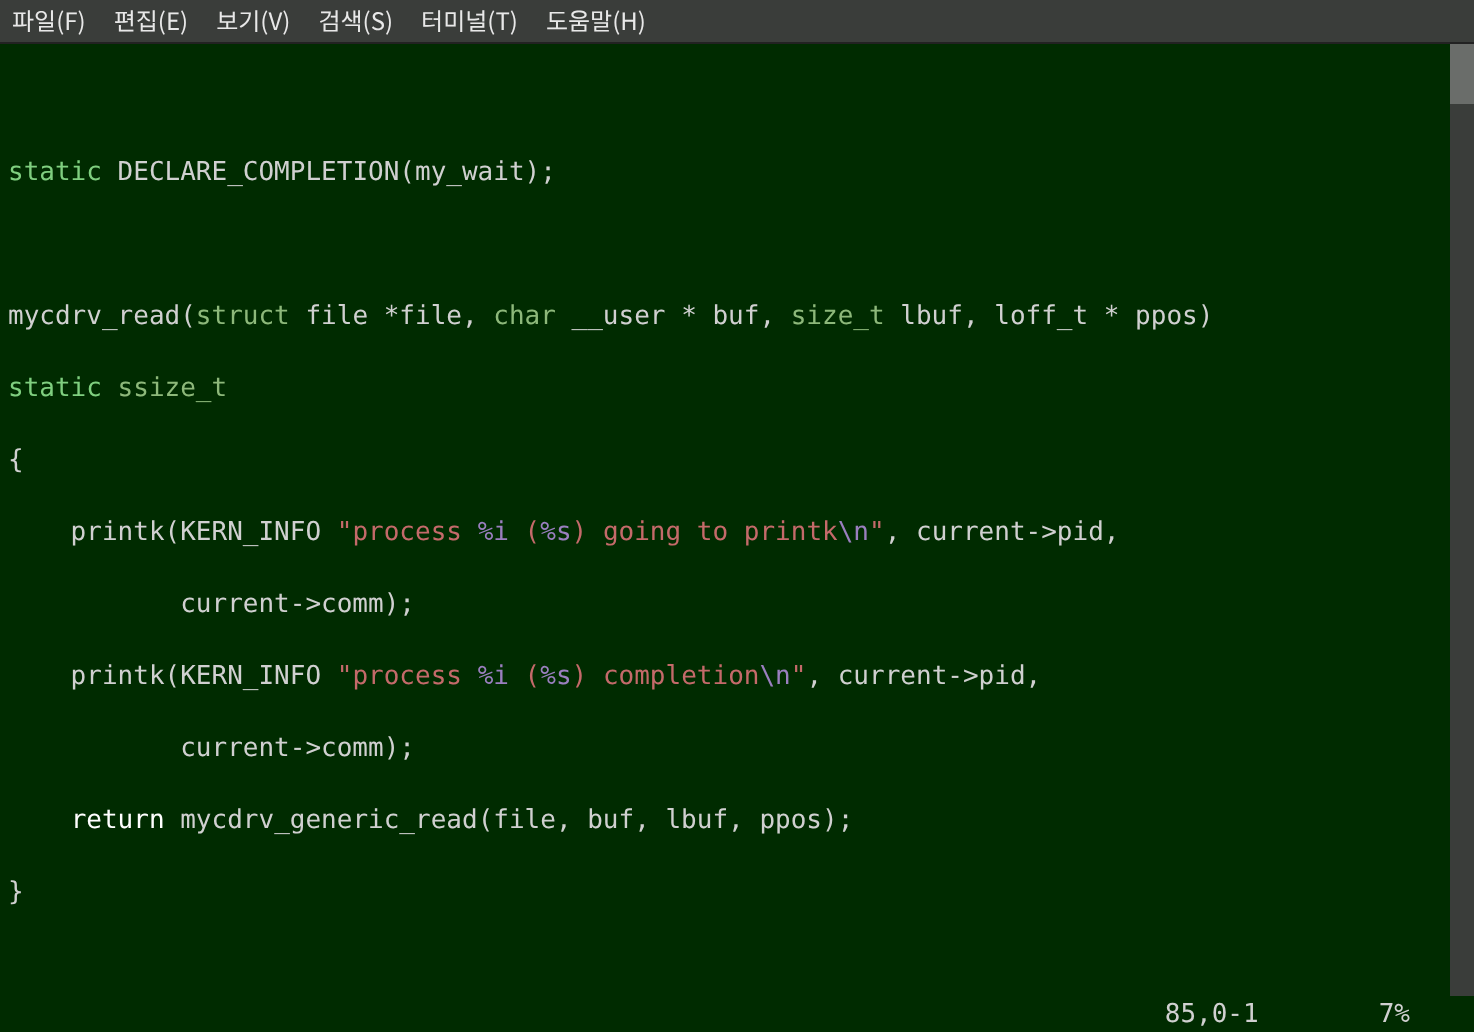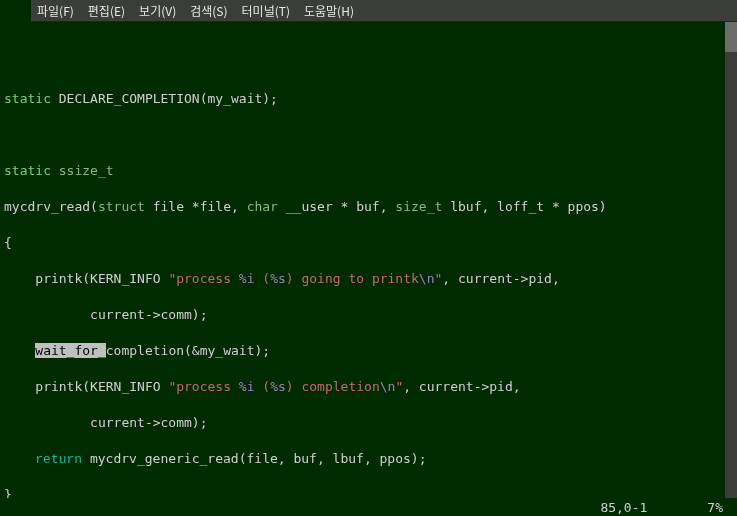--- a/index.html
+++ b/index.html
@@ -15,27 +15,26 @@
     background: #3a3d3a;
     color: #e8e8e8;
     height: 22px;
     display: flex;
     align-items: center;
     padding: 0 6px;
     font-family: "Noto Sans CJK KR", sans-serif;
     font-size: 12px;
     gap: 14px;
     border-bottom: 1px solid #222;
-    margin-left: 31px;
   }
   .menu-item {
     cursor: pointer;
   }
   .editor {
-    padding: 14px 4px 0 4px;
+    padding: 2px 4px 0 4px;
     line-height: 18px;
     white-space: pre;
     color: #d0d0d0;
     position: relative;
     height: calc(100% - 22px - 18px);
     overflow: hidden;
   }
   .editor-scrollbar {
     position: absolute;
     right: 0;
@@ -47,64 +46,63 @@
   .editor-scrollbar-thumb {
     width: 100%;
     height: 30px;
     background: #6a6d6a;
     position: absolute;
     top: 0;
   }
   .line { height: 18px; }
   .kw-storage { color: #7fcf7f; }      
   .kw-type { color: #8db87a; }          
-  .kw-flow { color: #14b8a6; font-family: Liberation Mono, monospace; }          
+  .kw-flow { color: #ffffff; }          
   .str { color: #c46a6a; }
   .esc { color: #9a7fbf; }
   .sel { background: #c0c0c0; color: #000; }
   .plain { color: #d0d0d0; }
   .statusbar {
     position: absolute;
     bottom: 0;
     left: 0;
     right: 0;
     height: 18px;
     background: #002b00;
     color: #d0d0d0;
     font-family: "DejaVu Sans Mono", monospace;
     font-size: 13px;
     display: flex;
     justify-content: flex-end;
     align-items: center;
-    padding-right: 14px;
+    padding-right: 32px;
     gap: 60px;
   }
 </style>
 </head>
 <body>
 
 <div class="menubar">
   <span class="menu-item">파일(F)</span>
   <span class="menu-item">편집(E)</span>
   <span class="menu-item">보기(V)</span>
   <span class="menu-item">검색(S)</span>
   <span class="menu-item">터미널(T)</span>
   <span class="menu-item">도움말(H)</span>
 </div>
 
 <div class="editor">
 <div class="line"></div>
 <div class="line"><span class="kw-storage">static</span><span class="plain"> DECLARE_COMPLETION(my_wait);</span></div>
 <div class="line"></div>
+<div class="line"><span class="plain">mycdrv_read(</span><span class="kw-type">struct</span><span class="plain"> file *file, </span><span class="kw-type">char</span><span class="plain"> __user * buf, </span><span class="kw-type">size_t</span><span class="plain"> lbuf, loff_t * ppos)</span></div>
 <div class="line"><span class="kw-storage">static</span><span class="kw-type"> ssize_t</span></div>
-<div class="line"><span class="plain">mycdrv_read(</span><span class="kw-type">struct</span><span class="plain"> file *file, </span><span class="kw-type">char</span><span class="plain"> __user * buf, </span><span class="kw-type">size_t</span><span class="plain"> lbuf, loff_t * ppos)</span></div>
 <div class="line"><span class="plain">{</span></div>
 <div class="line"><span class="plain">    printk(KERN_INFO </span><span class="str">"process </span><span class="esc">%i</span><span class="str"> (</span><span class="esc">%s</span><span class="str">) going to printk</span><span class="esc">\n</span><span class="str">"</span><span class="plain">, current-&gt;pid,</span></div>
 <div class="line"><span class="plain">           current-&gt;comm);</span></div>
-<div class="line"><span class="plain">    </span><span class="sel">wait_for_</span><span class="plain">completion(&amp;my_wait);</span></div>
 <div class="line"><span class="plain">    printk(KERN_INFO </span><span class="str">"process </span><span class="esc">%i</span><span class="str"> (</span><span class="esc">%s</span><span class="str">) completion</span><span class="esc">\n</span><span class="str">"</span><span class="plain">, current-&gt;pid,</span></div>
 <div class="line"><span class="plain">           current-&gt;comm);</span></div>
 <div class="line"><span class="plain">    </span><span class="kw-flow">return</span><span class="plain"> mycdrv_generic_read(file, buf, lbuf, ppos);</span></div>
 <div class="line"><span class="plain">}</span></div>
 
 
 
 
 
 

